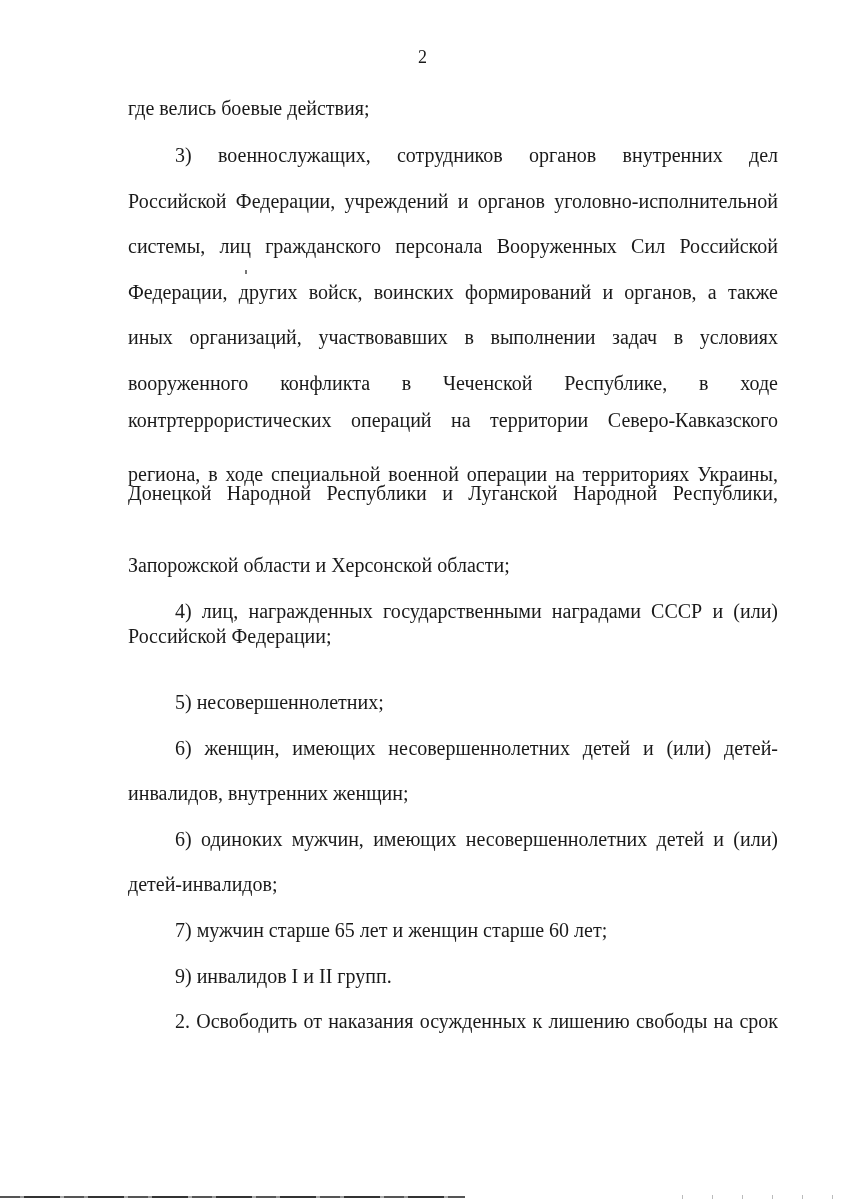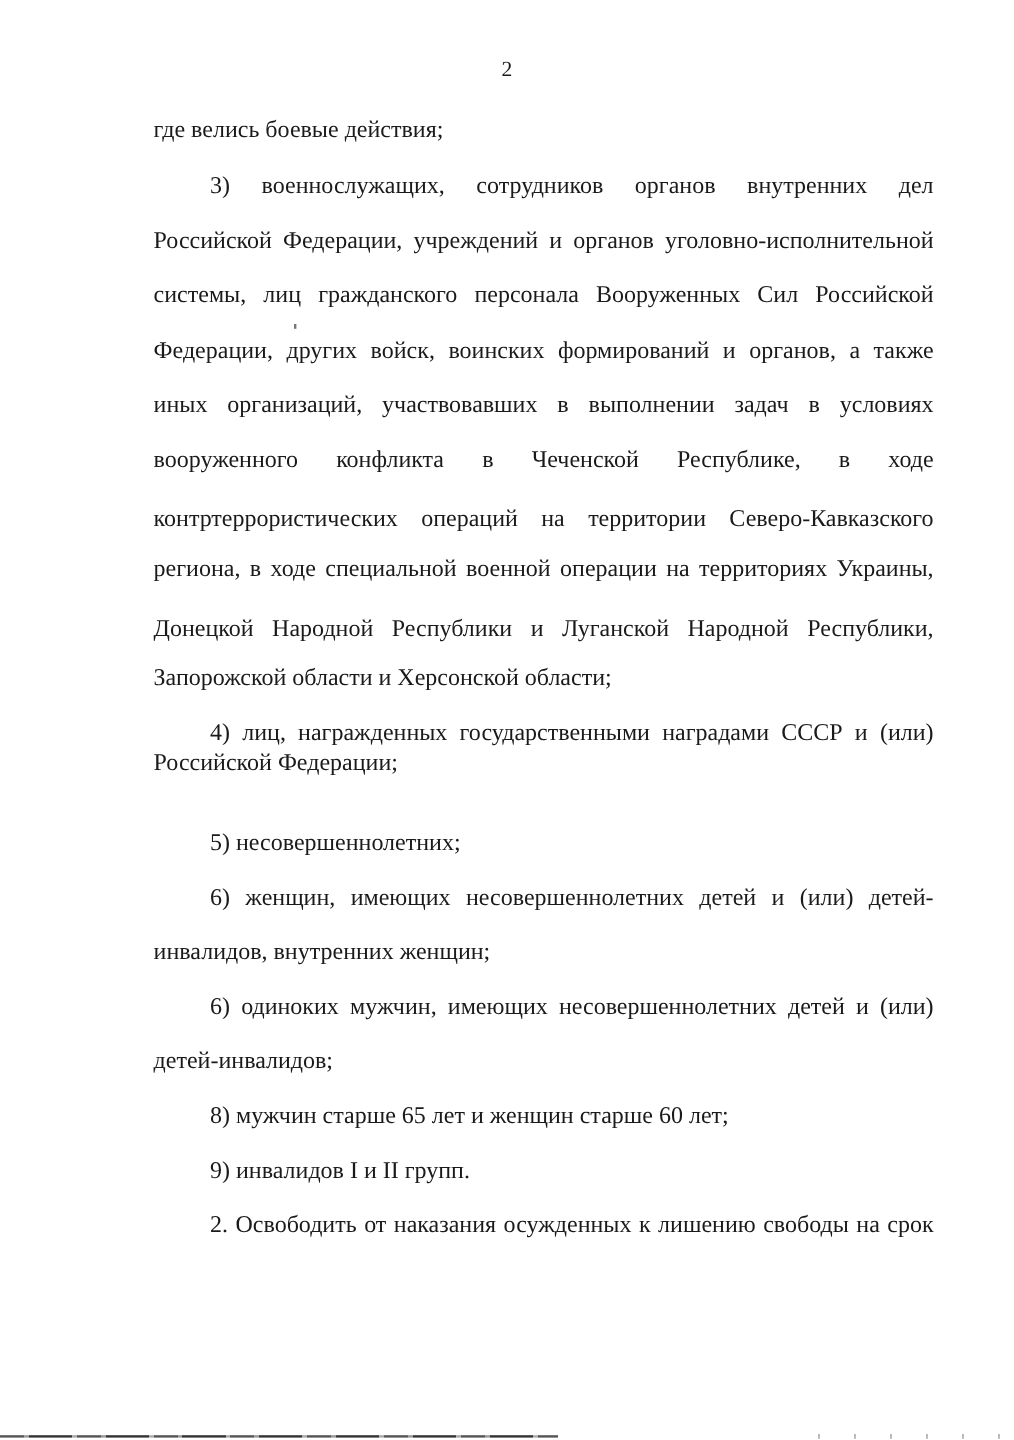--- a/index.html
+++ b/index.html
@@ -76,31 +76,31 @@
 <div>
   <div class="page-number">2</div>
 
   <div class="line" style="top:96px">где велись боевые действия;</div>
   <div class="line indent justify" style="top:143px">3) военнослужащих, сотрудников органов внутренних дел</div>
   <div class="line justify" style="top:189px">Российской Федерации, учреждений и органов уголовно-исполнительной</div>
   <div class="line justify" style="top:234px">системы, лиц гражданского персонала Вооруженных Сил Российской</div>
   <div class="line justify" style="top:280px">Федерации, других войск, воинских формирований и органов, а также</div>
   <div class="line justify" style="top:325px">иных организаций, участвовавших в выполнении задач в условиях</div>
   <div class="line justify" style="top:371px">вооруженного конфликта в Чеченской Республике, в ходе</div>
-  <div class="line justify" style="top:420px">контртеррористических операций на территории Северо-Кавказского</div>
+  <div class="line justify" style="top:408px">контртеррористических операций на территории Северо-Кавказского</div>
   <div class="line justify" style="top:462px">региона, в ходе специальной военной операции на территориях Украины,</div>
-  <div class="line justify" style="top:512px">Донецкой Народной Республики и Луганской Народной Республики,</div>
+  <div class="line justify" style="top:481px">Донецкой Народной Республики и Луганской Народной Республики,</div>
   <div class="line" style="top:553px">Запорожской области и Херсонской области;</div>
   <div class="line indent justify" style="top:599px">4) лиц, награжденных государственными наградами СССР и (или)</div>
   <div class="line" style="top:624px">Российской Федерации;</div>
   <div class="line indent left" style="top:690px">5) несовершеннолетних;</div>
   <div class="line indent justify" style="top:736px">6) женщин, имеющих несовершеннолетних детей и (или) детей-</div>
   <div class="line" style="top:781px">инвалидов, внутренних женщин;</div>
   <div class="line indent justify" style="top:827px">6) одиноких мужчин, имеющих несовершеннолетних детей и (или)</div>
   <div class="line" style="top:872px">детей-инвалидов;</div>
-  <div class="line indent left" style="top:918px">8) мужчин старше 65 лет и женщин старше 60 лет;</div>
+  <div class="line indent left" style="top:918px">7) мужчин старше 65 лет и женщин старше 60 лет;</div>
   <div class="line indent left" style="top:964px">9) инвалидов I и II групп.</div>
   <div class="line indent justify" style="top:1009px">2. Освободить от наказания осужденных к лишению свободы на срок</div>
 
   <div class="stray-mark"></div>
   <div class="bottom-rule"></div>
   <div class="bottom-ticks"></div>
 </div>
 
 </body></html>

